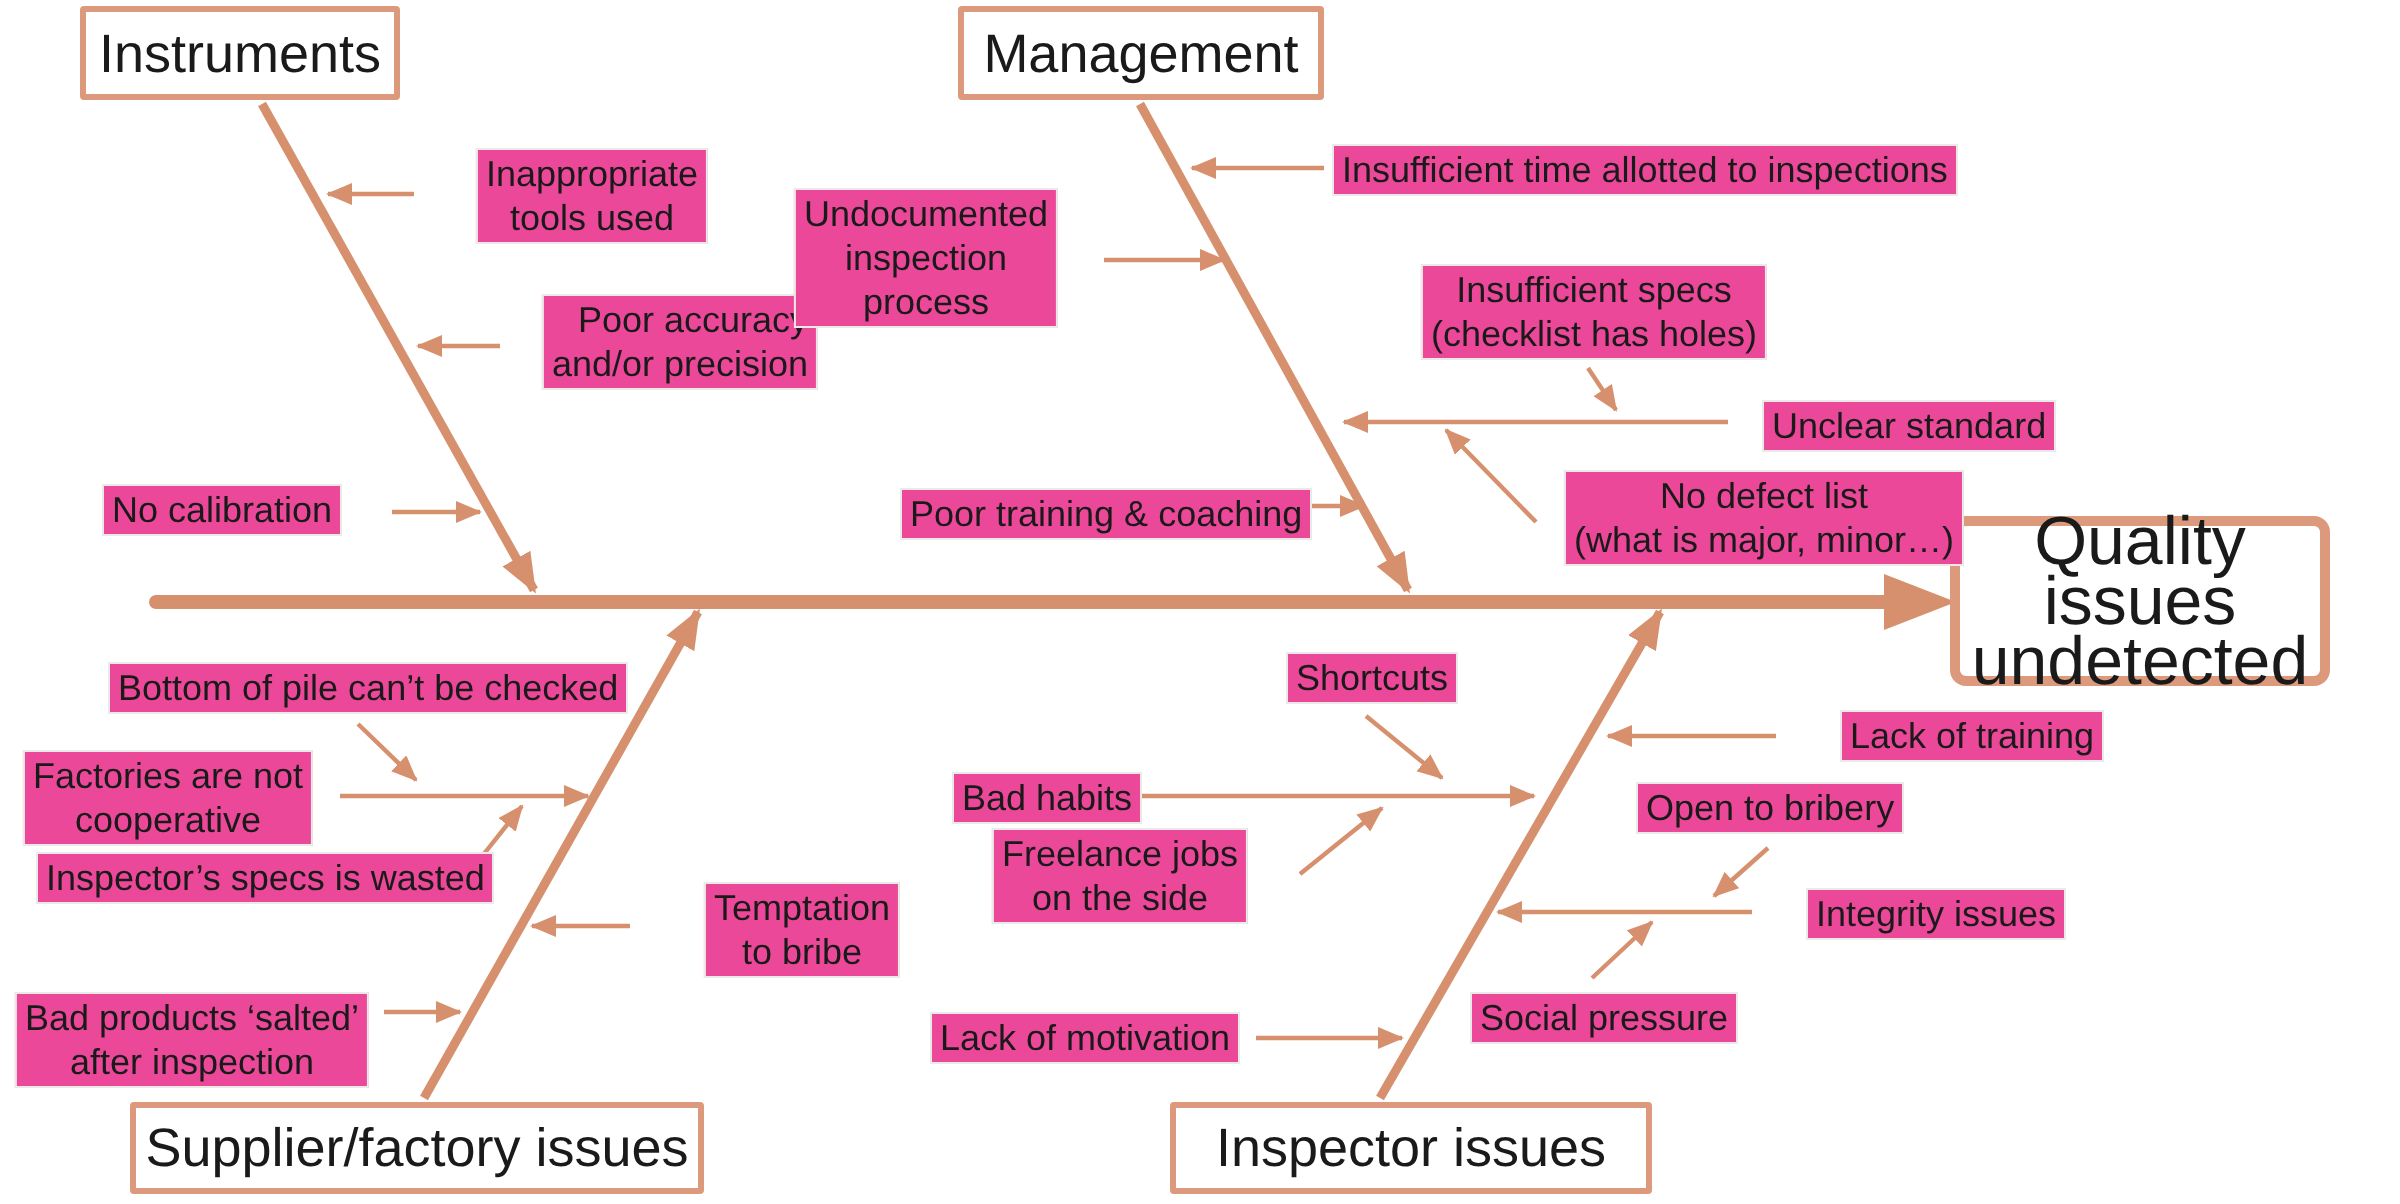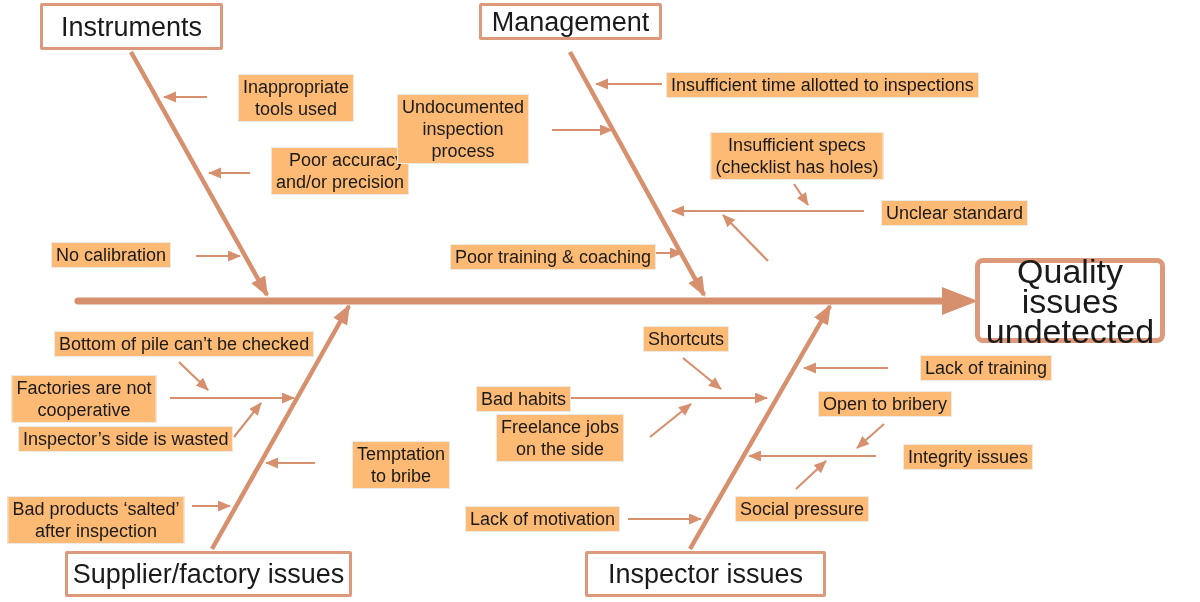--- a/index.html
+++ b/index.html
@@ -19,21 +19,21 @@
   }
   svg.skeleton { position: absolute; left: 0; top: 0; }
   .bone { stroke: var(--accent); fill: none; }
   .bone.spine { stroke-width: 7px; stroke-linecap: round; }
   .bone.branch { stroke-width: 4.5px; }
   .bone.thin { stroke-width: 2.2px; }
   .arrow-fill { fill: var(--accent); stroke: none; }
 
   .cause {
     position: absolute;
-    background: #fdba74;
+    background: #ec4899;
     border: 1px solid #eceae6;
     padding: 1px 4px;
     font-size: 18px;
     line-height: 22px;
     white-space: pre-line;
     text-align: center;
   }
   .center-x { transform: translateX(-50%); }
 
   .cat-box {
@@ -100,24 +100,24 @@
     <line class="bone thin" x1="683" y1="358" x2="721" y2="389" marker-end="url(#arrow-small)"></line>
     <line class="bone thin" x1="568" y1="398" x2="767" y2="398" marker-end="url(#arrow-small)"></line>
     <line class="bone thin" x1="650" y1="437" x2="691" y2="404" marker-end="url(#arrow-small)"></line>
     <line class="bone thin" x1="628" y1="519" x2="701" y2="519" marker-end="url(#arrow-small)"></line>
     <line class="bone thin" x1="796" y1="489" x2="826" y2="461" marker-end="url(#arrow-small)"></line>
     <line class="bone thin" x1="888" y1="368" x2="804" y2="368" marker-end="url(#arrow-small)"></line>
     <line class="bone thin" x1="884" y1="424" x2="857" y2="448" marker-end="url(#arrow-small)"></line>
     <line class="bone thin" x1="876" y1="456" x2="749" y2="456" marker-end="url(#arrow-small)"></line>
   </svg>
 
-  <div class="cat-box" style="left:40px;  top:3px;   width:183px; height:47px;">
+  <div class="cat-box" style="left:40px;  top:3px;   width:160px; height:47px;">
     <span>Instruments</span>
   </div>
-  <div class="cat-box" style="left:479px; top:3px;   width:183px; height:37px;">
+  <div class="cat-box" style="left:479px; top:3px;   width:183px; height:47px;">
     <span>Management</span>
   </div>
   <div class="cat-box" style="left:65px;  top:551px; width:287px; height:46px;">
     <span>Supplier/factory issues</span>
   </div>
   <div class="cat-box" style="left:585px; top:551px; width:241px; height:46px;">
     <span>Inspector issues</span>
   </div>
 
   <div class="cat-box effect-box" style="left:975px; top:258px; width:190px; height:85px;">
@@ -131,26 +131,28 @@
 and/or precision</div>
   <div class="cause" style="left:51px; top:242px;">No calibration</div>
 
   <div class="cause" style="left:666px; top:72px;">Insufficient time allotted to inspections</div>
   <div class="cause center-x" style="left:463px; top:94px;">Undocumented
 inspection
 process</div>
   <div class="cause center-x" style="left:797px; top:132px;">Insufficient specs
 (checklist has holes)</div>
   <div class="cause" style="left:881px; top:200px;">Unclear standard</div>
+  <div class="cause center-x" style="left:882px; top:235px;">No defect list
+(what is major, minor…)</div>
   <div class="cause" style="left:429px; top:244px;margin-left:21px;">Poor training &amp; coaching</div>
 
   <div class="cause" style="left:54px; top:331px;">Bottom of pile can’t be checked</div>
   <div class="cause center-x" style="left:84px; top:375px;">Factories are not
 cooperative</div>
-  <div class="cause" style="left:18px; top:426px;">Inspector’s side is wasted</div>
+  <div class="cause" style="left:18px; top:426px;">Inspector’s specs is wasted</div>
   <div class="cause center-x" style="left:401px; top:441px;">Temptation
 to bribe</div>
   <div class="cause center-x" style="left:96px; top:486px;margin-top:10px;">Bad products ‘salted’
 after inspection</div>
 
   <div class="cause" style="left:643px; top:326px;">Shortcuts</div>
   <div class="cause" style="left:476px; top:386px;">Bad habits</div>
   <div class="cause center-x" style="left:560px; top:414px;">Freelance jobs
 on the side</div>
   <div class="cause" style="left:465px; top:506px;">Lack of motivation</div>

